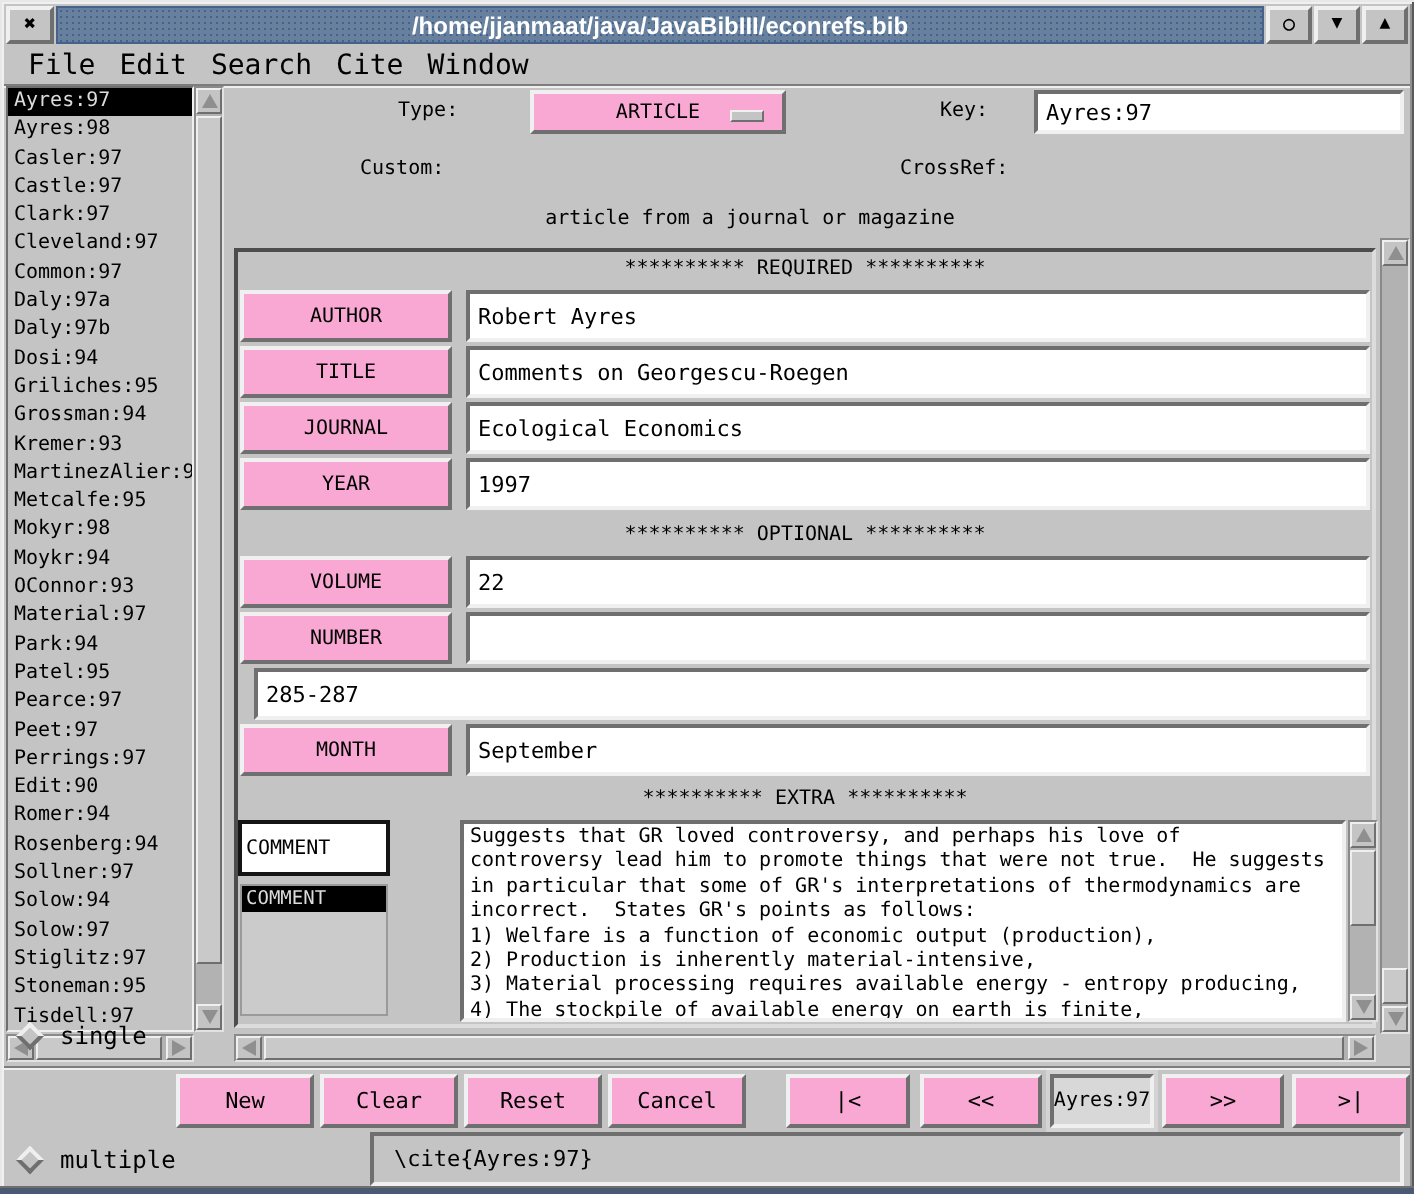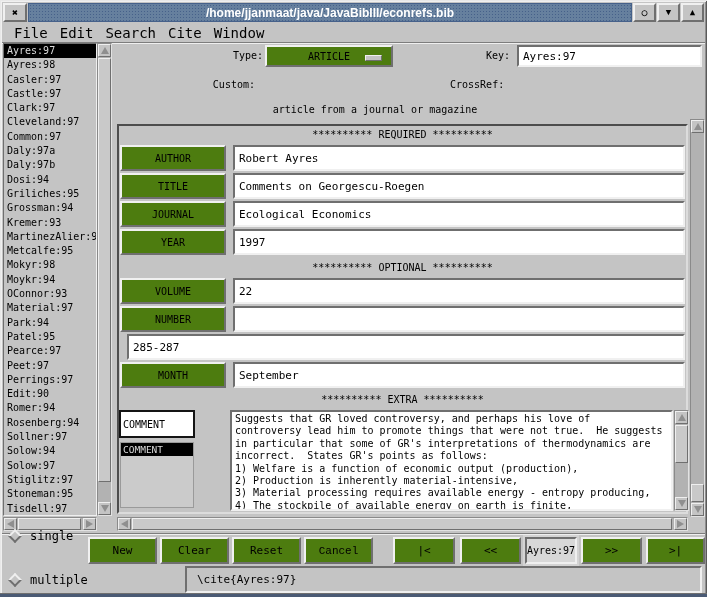--- a/index.html
+++ b/index.html
@@ -3,21 +3,21 @@
 <meta charset="utf-8">
 <style>
   html,body{margin:0;padding:0;background:#9a9a9a;}
   *{box-sizing:border-box;}
   #screen{
     position:relative;width:707px;height:597px;background:#c4c4c4;
     font-family:"DejaVu Sans Mono",monospace;color:#000;overflow:hidden;
     box-shadow:inset 1px 1px 0 #e8e8e8, inset -1px -1px 0 #5a5a5a,
                inset 2px 2px 0 #f0f0f0, inset -2px -2px 0 #8f8f8f;
   }
-  .raised{background:#4d7c0f;border:2px solid;border-color:#f0f0f0 #6f6f6f #6f6f6f #f0f0f0;}
+  .raised{background:#f9a8d4;border:2px solid;border-color:#f0f0f0 #6f6f6f #6f6f6f #f0f0f0;}
   .abs{position:absolute;}
 
   
   .titlebar{position:absolute;left:3px;top:3px;width:701px;height:19px;display:flex;gap:1px;}
   .tb-btn{width:24px;height:19px;background:#c4c4c4;border:2px solid;
     border-color:#f0f0f0 #6f6f6f #6f6f6f #f0f0f0;display:flex;align-items:center;justify-content:center;
     font-size:10px;font-weight:bold;line-height:1;}
   .tb-btn.sm{width:23px;}
   .tb-title{flex:1;background-color:#66809e;border:1px solid #46618a;position:relative;
     background-image:radial-gradient(circle,#46618a 22%,rgba(0,0,0,0) 26%);background-size:3px 3px;
@@ -45,21 +45,21 @@
   .sb-btn.h{width:13px;height:12px;top:0;}
   .tri{width:0;height:0;}
   .tri.up{border-left:4px solid rgba(0,0,0,0);border-right:4px solid rgba(0,0,0,0);border-bottom:7px solid #8f8f8f;}
   .tri.down{border-left:4px solid rgba(0,0,0,0);border-right:4px solid rgba(0,0,0,0);border-top:7px solid #8f8f8f;}
   .tri.left{border-top:4px solid rgba(0,0,0,0);border-bottom:4px solid rgba(0,0,0,0);border-right:7px solid #8f8f8f;}
   .tri.right{border-top:4px solid rgba(0,0,0,0);border-bottom:4px solid rgba(0,0,0,0);border-left:7px solid #8f8f8f;}
   .sb-thumb{position:absolute;background:#c9c9c9;border:1px solid;border-color:#efefef #6f6f6f #6f6f6f #efefef;}
 
   
   .lbl{position:absolute;font-size:10px;white-space:nowrap;}
-  .right{text-align:right;}
+  .right{}
   .optmenu{position:absolute;left:265px;top:45px;width:128px;height:22px;display:flex;align-items:center;justify-content:center;font-size:10px;}
   .optmenu-ind{position:absolute;right:9px;top:8px;width:17px;height:6px;background:#c4c4c4;border:1px solid;border-color:#f0f0f0 #6f6f6f #6f6f6f #f0f0f0;}
   .tinput{background:#fff;border:2px solid;border-color:#6f6f6f #f0f0f0 #f0f0f0 #6f6f6f;
     font-family:"DejaVu Sans Mono",monospace;font-size:11px;padding:0 4px;outline:none;}
 
   
   .panel{position:absolute;left:117px;top:124px;width:571px;height:390px;
     border:2px solid;border-color:#4d4d4d #dcdcdc #dcdcdc #4d4d4d;}
   .sec-header{position:absolute;left:0;width:100%;text-align:center;font-size:10px;white-space:pre;}
   .rows{position:absolute;left:1px;width:565px;}
@@ -271,33 +271,33 @@
         <div class="tri left"></div>
       </div>
     <div class="sb-thumb" style="left:14px;top:0;width:540px;height:12px;"></div>
     <div class="sb-btn h" style="right:0;">
         <div class="tri right"></div>
       </div>
   </div>
 
   <div class="bot-sep"></div>
 
-  <div class="radio-row" style="left:10px;top:529px;align-items:center;">
+  <div class="radio-row" style="left:10px;top:511px;align-items:center;">
     <span class="diamond"></span>
     <span class="radio-label">single</span>
   </div>
   <div class="radio-row" style="left:10px;top:573px;">
     <span class="diamond"></span>
     <span class="radio-label">multiple</span>
   </div>
 
   <div class="btn raised" style="left:88px;width:69px;">New</div>
   <div class="btn raised" style="left:232px;width:69px;">Reset</div>
   <div class="btn raised" style="left:160px;width:69px;">Clear</div>
-  <div class="btn raised" style="left:304px;width:69px;font-family:Liberation Mono, monospace;">Cancel</div>
+  <div class="btn raised" style="left:304px;width:69px;">Cancel</div>
 
   <div class="btn raised" style="left:393px;width:62px;">|&lt;</div>
   <div class="btn raised" style="left:460px;width:61px;">&lt;&lt;</div>
   <div class="navkey" style="left:525px;width:52px;">Ayres:97</div>
   <div class="btn raised" style="left:581px;width:61px;">&gt;&gt;</div>
   <div class="btn raised" style="left:646px;width:59px;">&gt;|</div>
 
   <div class="cite-field">
     <span>\cite{Ayres:97}</span>
   </div>

